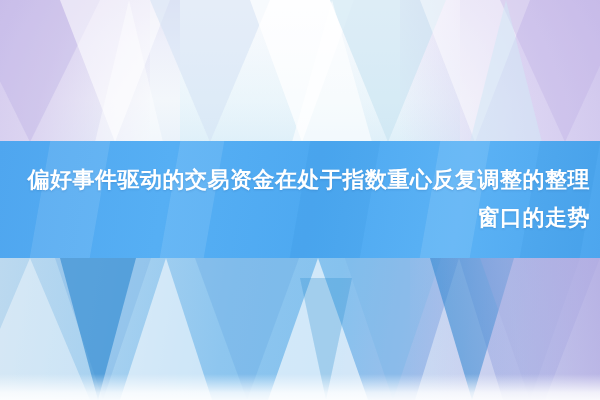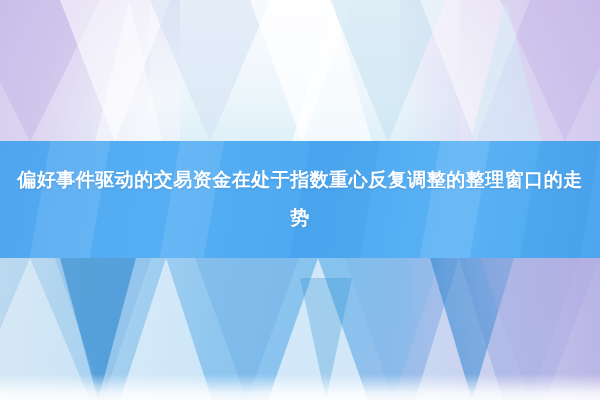--- a/index.html
+++ b/index.html
@@ -66,23 +66,23 @@
   .bs1{left:40px;  width:60px; background:#ffffff; transform:skewX(-10deg);}
   .bs2{left:170px; width:44px; background:#ffffff; transform:skewX(-10deg);}
   .bs3{left:300px; width:70px; background:#1d7fd0; transform:skewX(-10deg);opacity:.09;}
   .bs4{left:430px; width:50px; background:#ffffff; transform:skewX(-10deg);}
   .bs5{left:530px; width:60px; background:#1d7fd0; transform:skewX(-10deg);opacity:.08;}
 
   #title-text{
     position:relative;z-index:3;
     width:580px;margin:0 auto;
     padding-top:20px;
-    text-align:center;
+    text-align:right;
     color:#ffffff;
-    font-size:19px;
+    font-size:22px;
     font-weight:bold;
     line-height:38px;
     letter-spacing:.5px;
     text-shadow:0 1px 2px rgba(30,90,160,.25);
     white-space:pre-line;
   }
 
   
   #bottom-region{top:258px;height:142px;
     background:linear-gradient(100deg,

